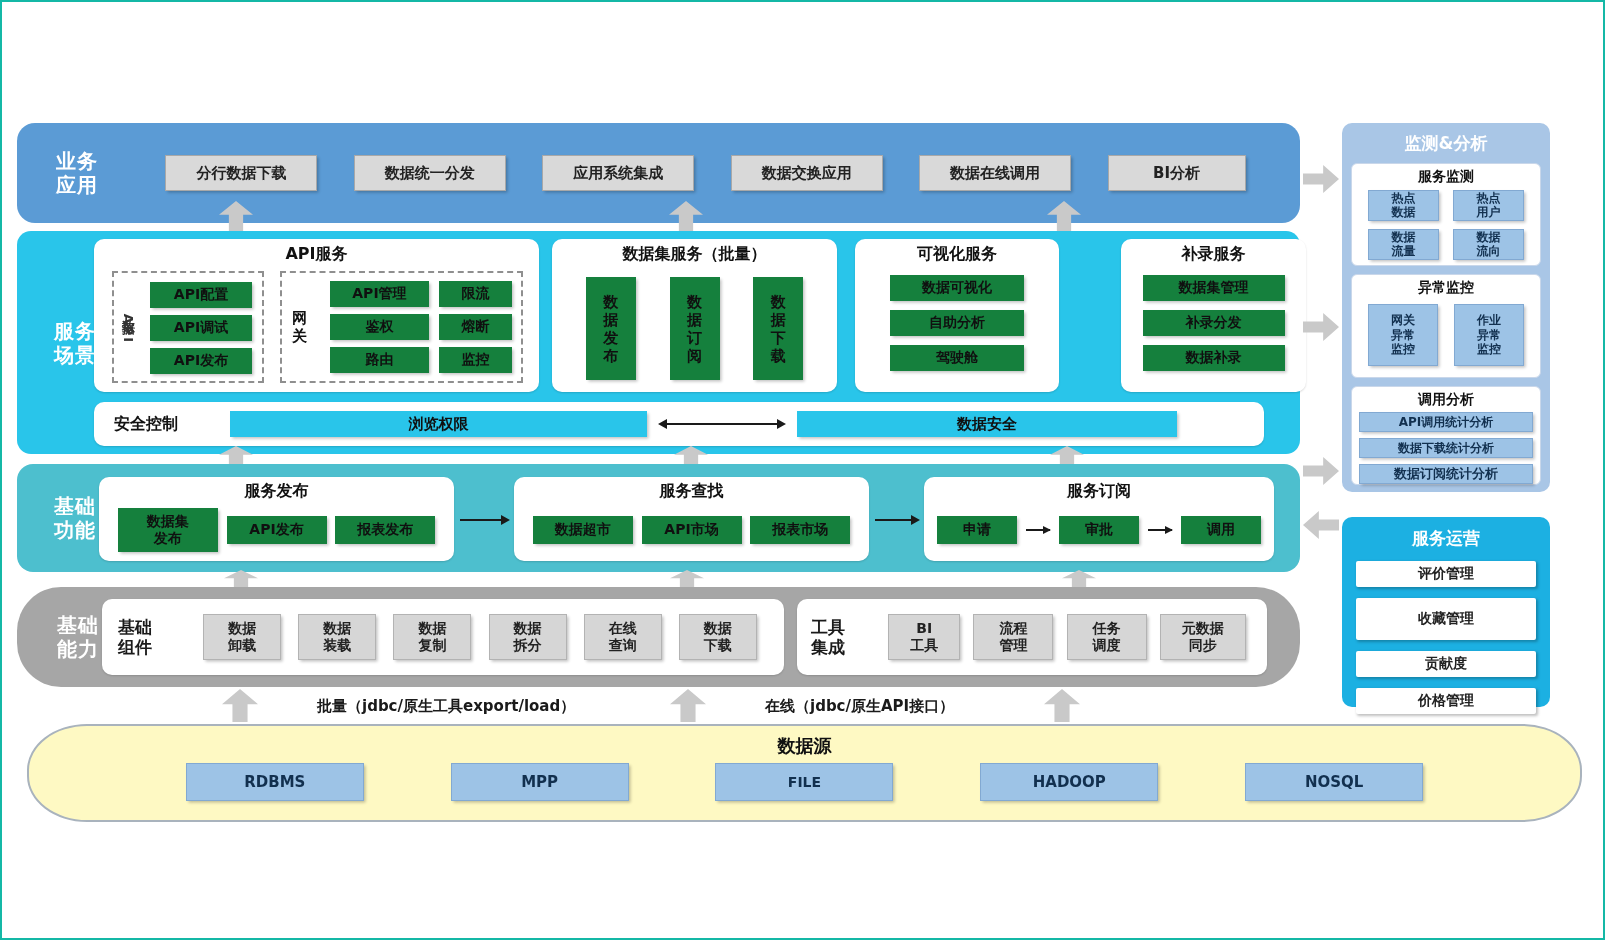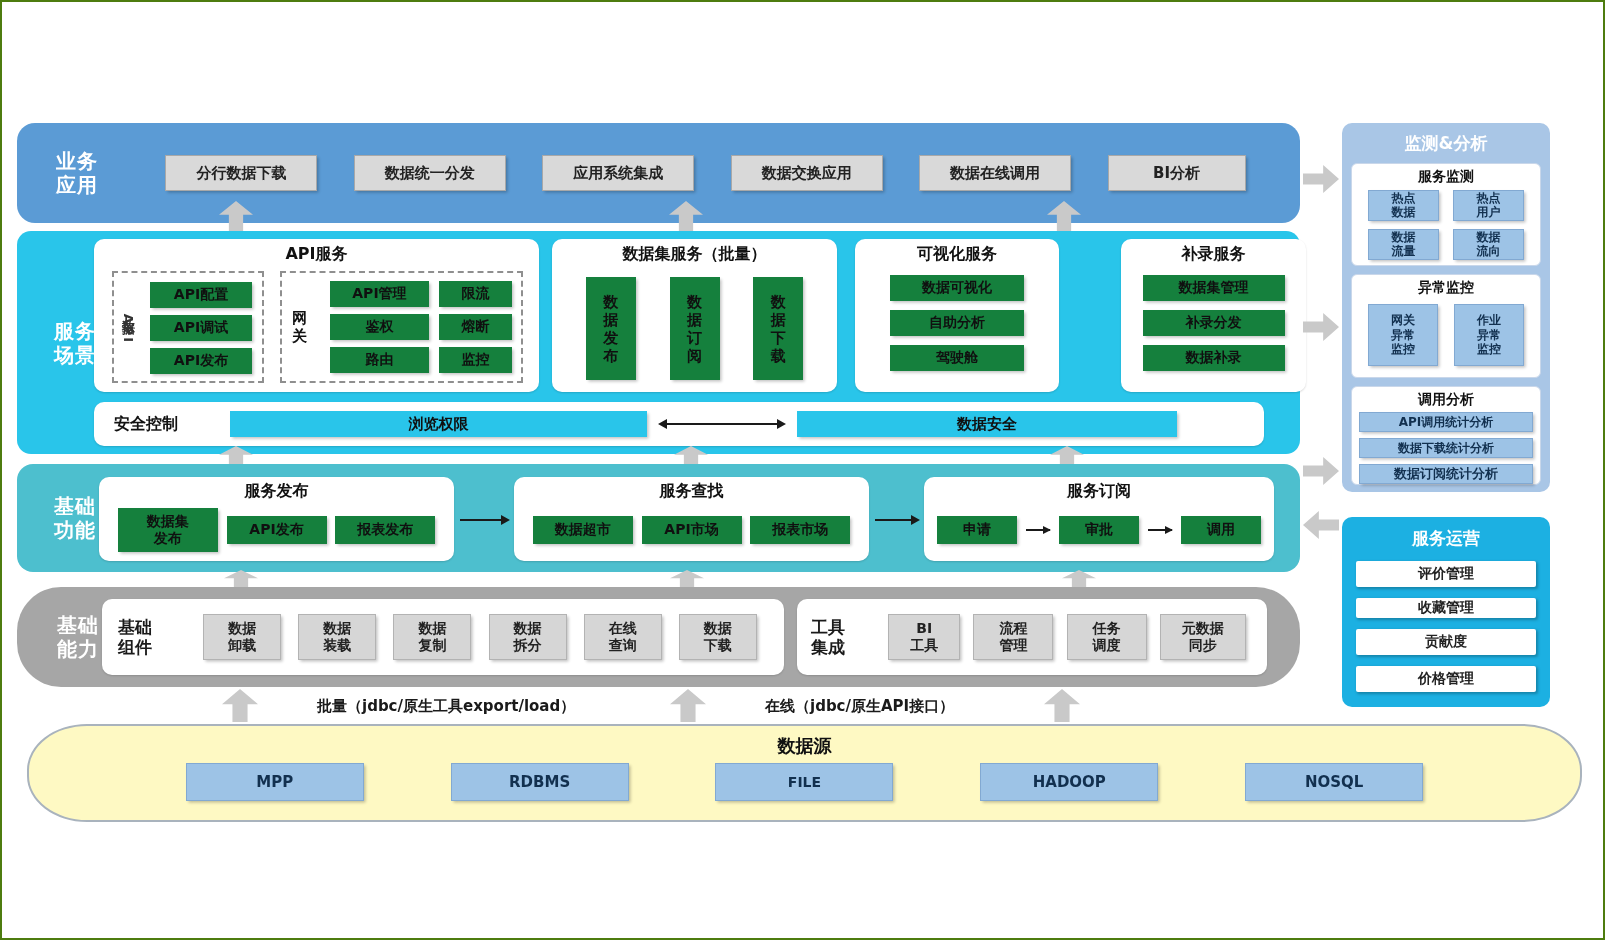--- a/index.html
+++ b/index.html
@@ -1,17 +1,17 @@
 <!DOCTYPE html>
 <html><head>
 <meta charset="utf-8">
 <style>
   * { box-sizing: border-box; margin: 0; padding: 0; }
   body { margin: 0; background: #fff; font-family: "DejaVu Sans", "Liberation Sans", sans-serif; color: #1a1a1a; }
-  .canvas { position: relative; width: 1605px; height: 940px; background: #fff; border: 2px solid #4d7c0f; overflow: hidden; }
+  .canvas { position: relative; width: 1605px; height: 940px; background: #fff; border: 2px solid #14b8a6; overflow: hidden; }
 
   .row { position: absolute; }
   .row-label { position: absolute; top: 0; height: 100%; display: flex; align-items: center; justify-content: center;
                color: #fff; font-size: 20px; font-weight: bold; letter-spacing: 1px; line-height: 1.5; text-align: center; }
   .pre { white-space: pre-line; text-align: center; line-height: 1.2; }
 
   .panel { position: absolute; background: #fff; border-radius: 10px; box-shadow: 0 1px 2px rgba(0,0,0,.15); }
   .panel-title { position: absolute; top: 5px; left: 0; right: 0; text-align: center; font-weight: bold; font-size: 16px; color: #111; }
 
   .btn { display: flex; align-items: center; justify-content: center; text-align: center;
@@ -229,22 +229,22 @@
 
   <div class="arrow-up" style="left:220px; top:687px; width:36px; height:33px;"></div>
   <div class="arrow-up" style="left:668px; top:687px; width:36px; height:33px;"></div>
   <div class="arrow-up" style="left:1042px; top:687px; width:36px; height:33px;"></div>
   <div class="ingest-label" style="left:315px; top:695px;">批量（jdbc/原生工具export/load）</div>
   <div class="ingest-label" style="left:763px; top:695px;">在线（jdbc/原生API接口）</div>
 
   <div style="position:absolute; left:25px; top:722px; width:1555px; height:98px; background:#fef9c3; border:2px solid #a9b3bd; border-radius:60px / 46px;">
     <div style="position:absolute; top:8px; left:0; right:0; text-align:center; font-weight:bold; font-size:18px; color:#111;">数据源</div>
     <div class="hflex" style="left:70px; right:70px; top:36px; height:40px; justify-content:space-evenly;">
+      <div class="btn btn-blue" style="width:178px; height:38px; font-size:15px;">RDBMS</div>
       <div class="btn btn-blue" style="width:178px; height:38px; font-size:15px;">MPP</div>
-      <div class="btn btn-blue" style="width:178px; height:38px; font-size:15px;">RDBMS</div>
       <div class="btn btn-blue" style="width:178px; height:38px; font-size:14px;">FILE</div>
       <div class="btn btn-blue" style="width:178px; height:38px; font-size:15px;">HADOOP</div>
       <div class="btn btn-blue" style="width:178px; height:38px; font-size:15px;">NOSQL</div>
     </div>
   </div>
 
   <div class="arrow-right" style="left:1301px; top:163px; width:36px; height:28px;"></div>
   <div class="arrow-right" style="left:1301px; top:311px; width:36px; height:28px;"></div>
   <div class="arrow-right" style="left:1301px; top:455px; width:36px; height:28px;"></div>
   <div class="arrow-left" style="left:1301px; top:509px; width:36px; height:28px;"></div>
@@ -285,19 +285,19 @@
         <div class="btn btn-blue" style="height:20px; font-size:12px;">数据下载统计分析</div>
         <div class="btn btn-blue" style="height:20px; font-size:13px;">数据订阅统计分析</div>
       </div>
     </div>
   </div>
 
   <div style="position:absolute; left:1340px; top:515px; width:208px; height:190px; background:#1cb0e2; border-radius:10px;">
     <div style="position:absolute; top:10px; left:0; right:0; text-align:center; color:#fff; font-weight:bold; font-size:17px;">服务运营</div>
     <div class="vflex" style="left:14px; right:14px; top:44px; gap:11px; align-items:stretch;">
       <div class="btn btn-white" style="height:26px;">评价管理</div>
-      <div class="btn btn-white" style="height:20px;">收藏管理</div>
+      <div class="btn btn-white" style="height:42px;">收藏管理</div>
       <div class="btn btn-white" style="height:26px;">贡献度</div>
       <div class="btn btn-white" style="height:26px;">价格管理</div>
     </div>
   </div>
 
 </div>
 
 </body></html>

